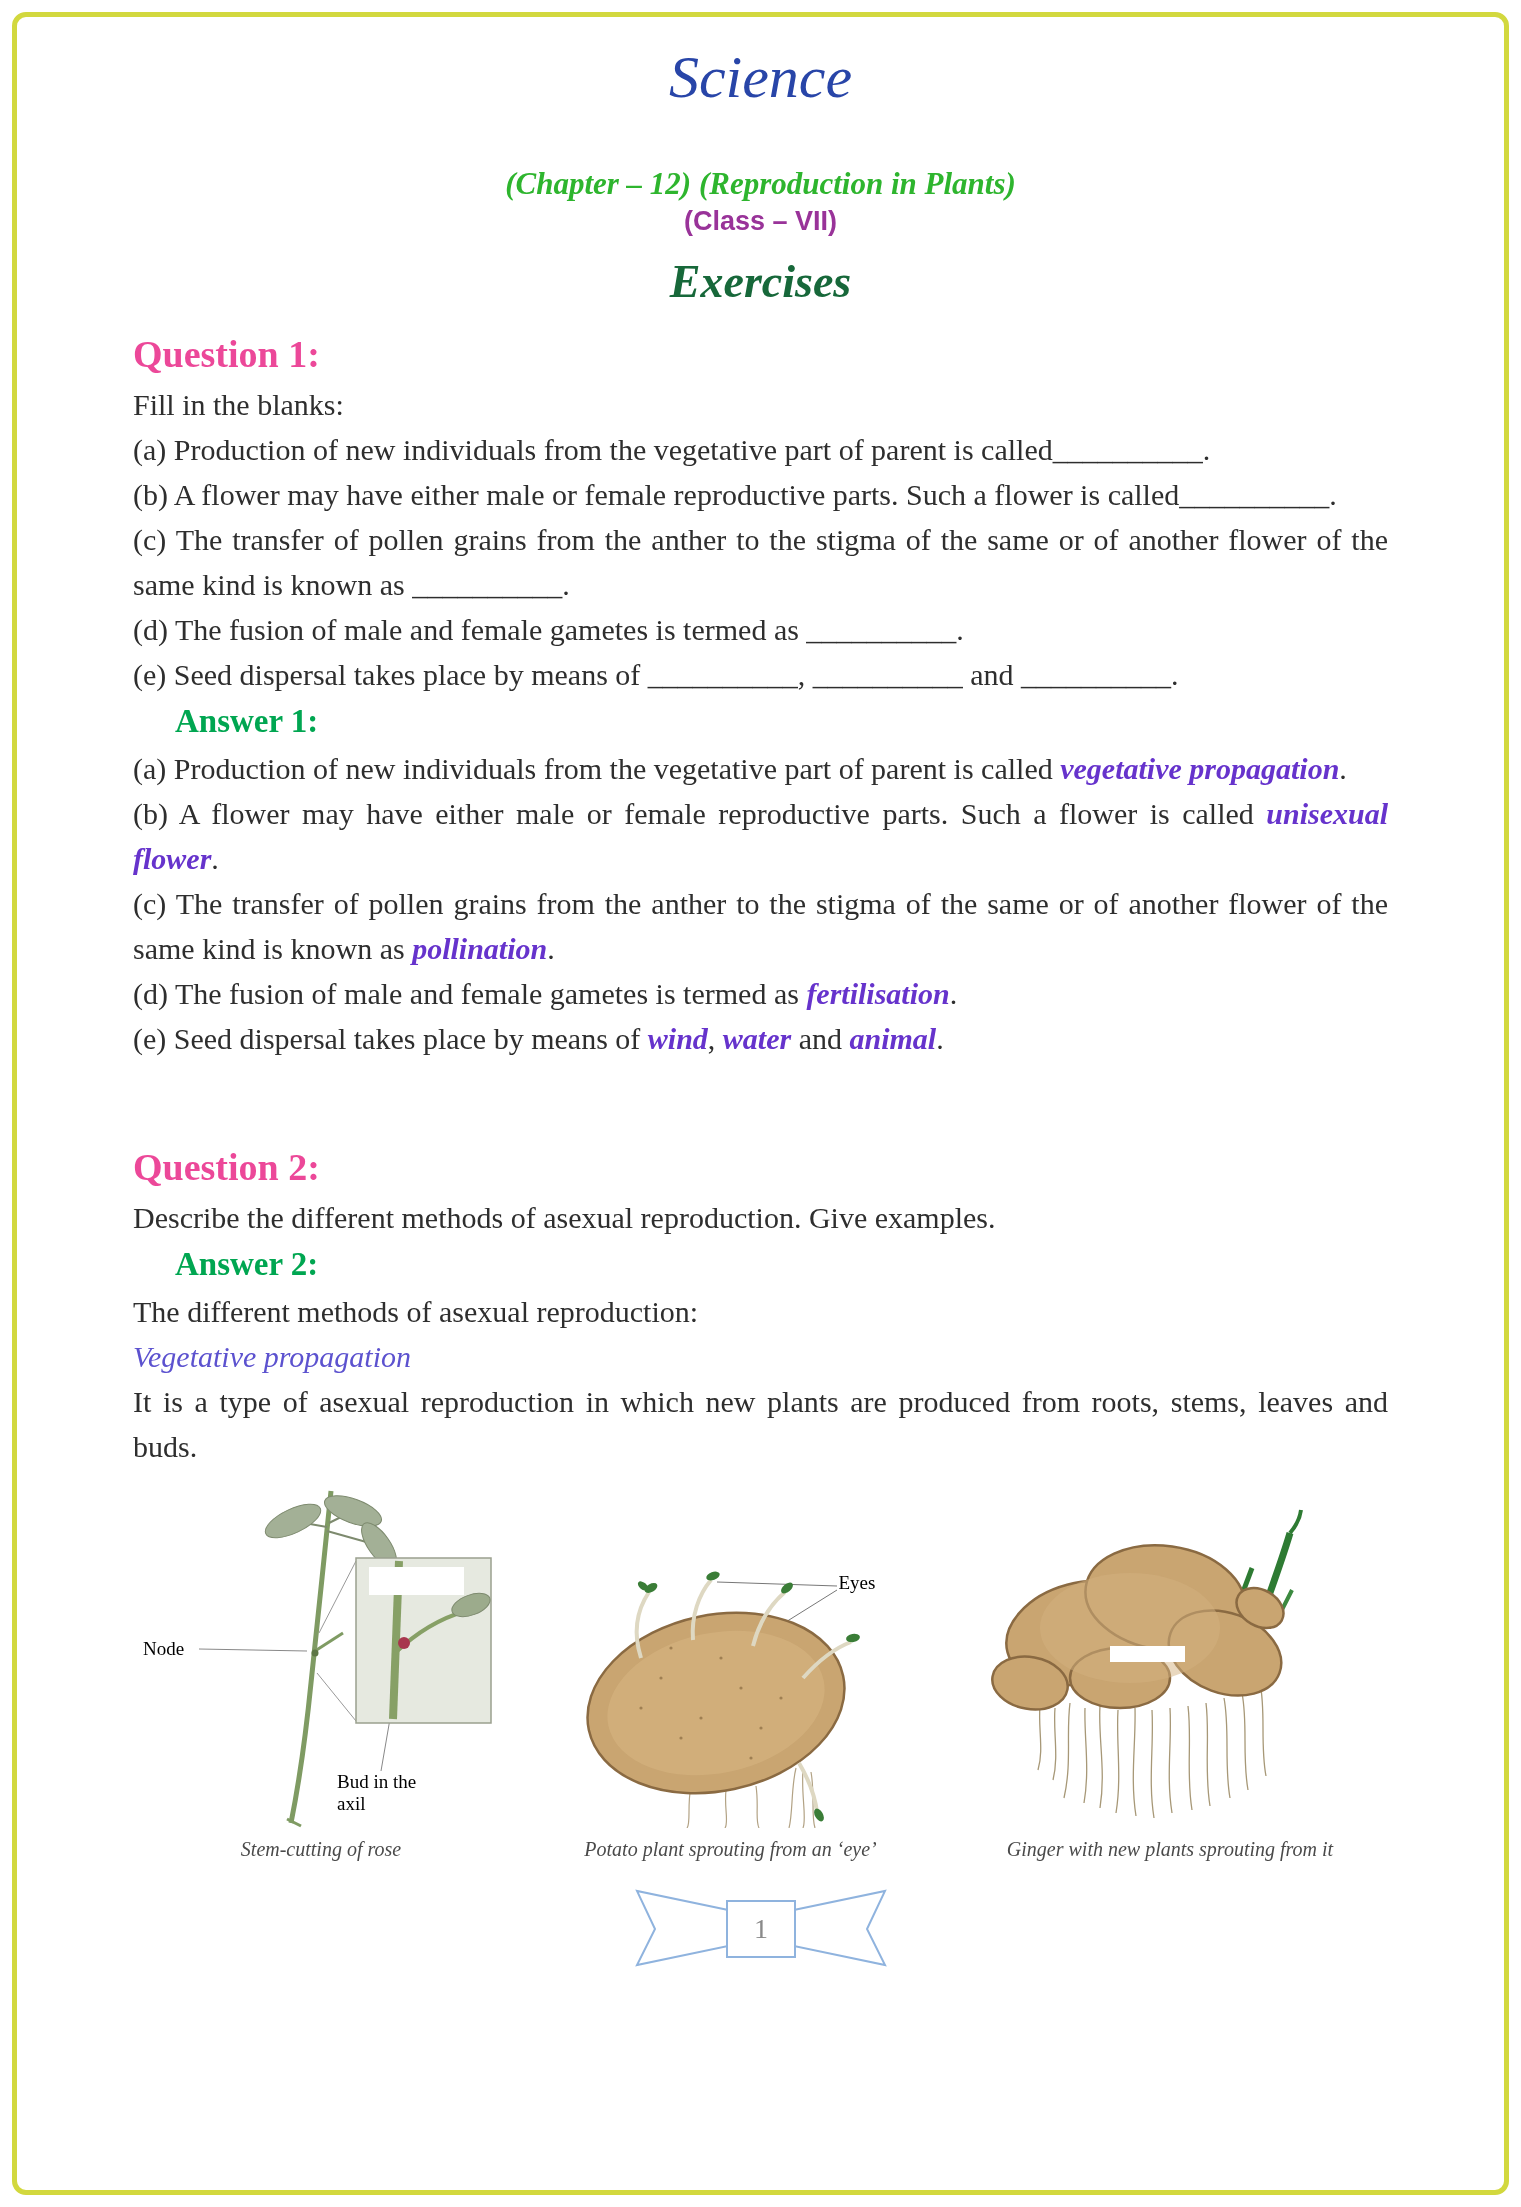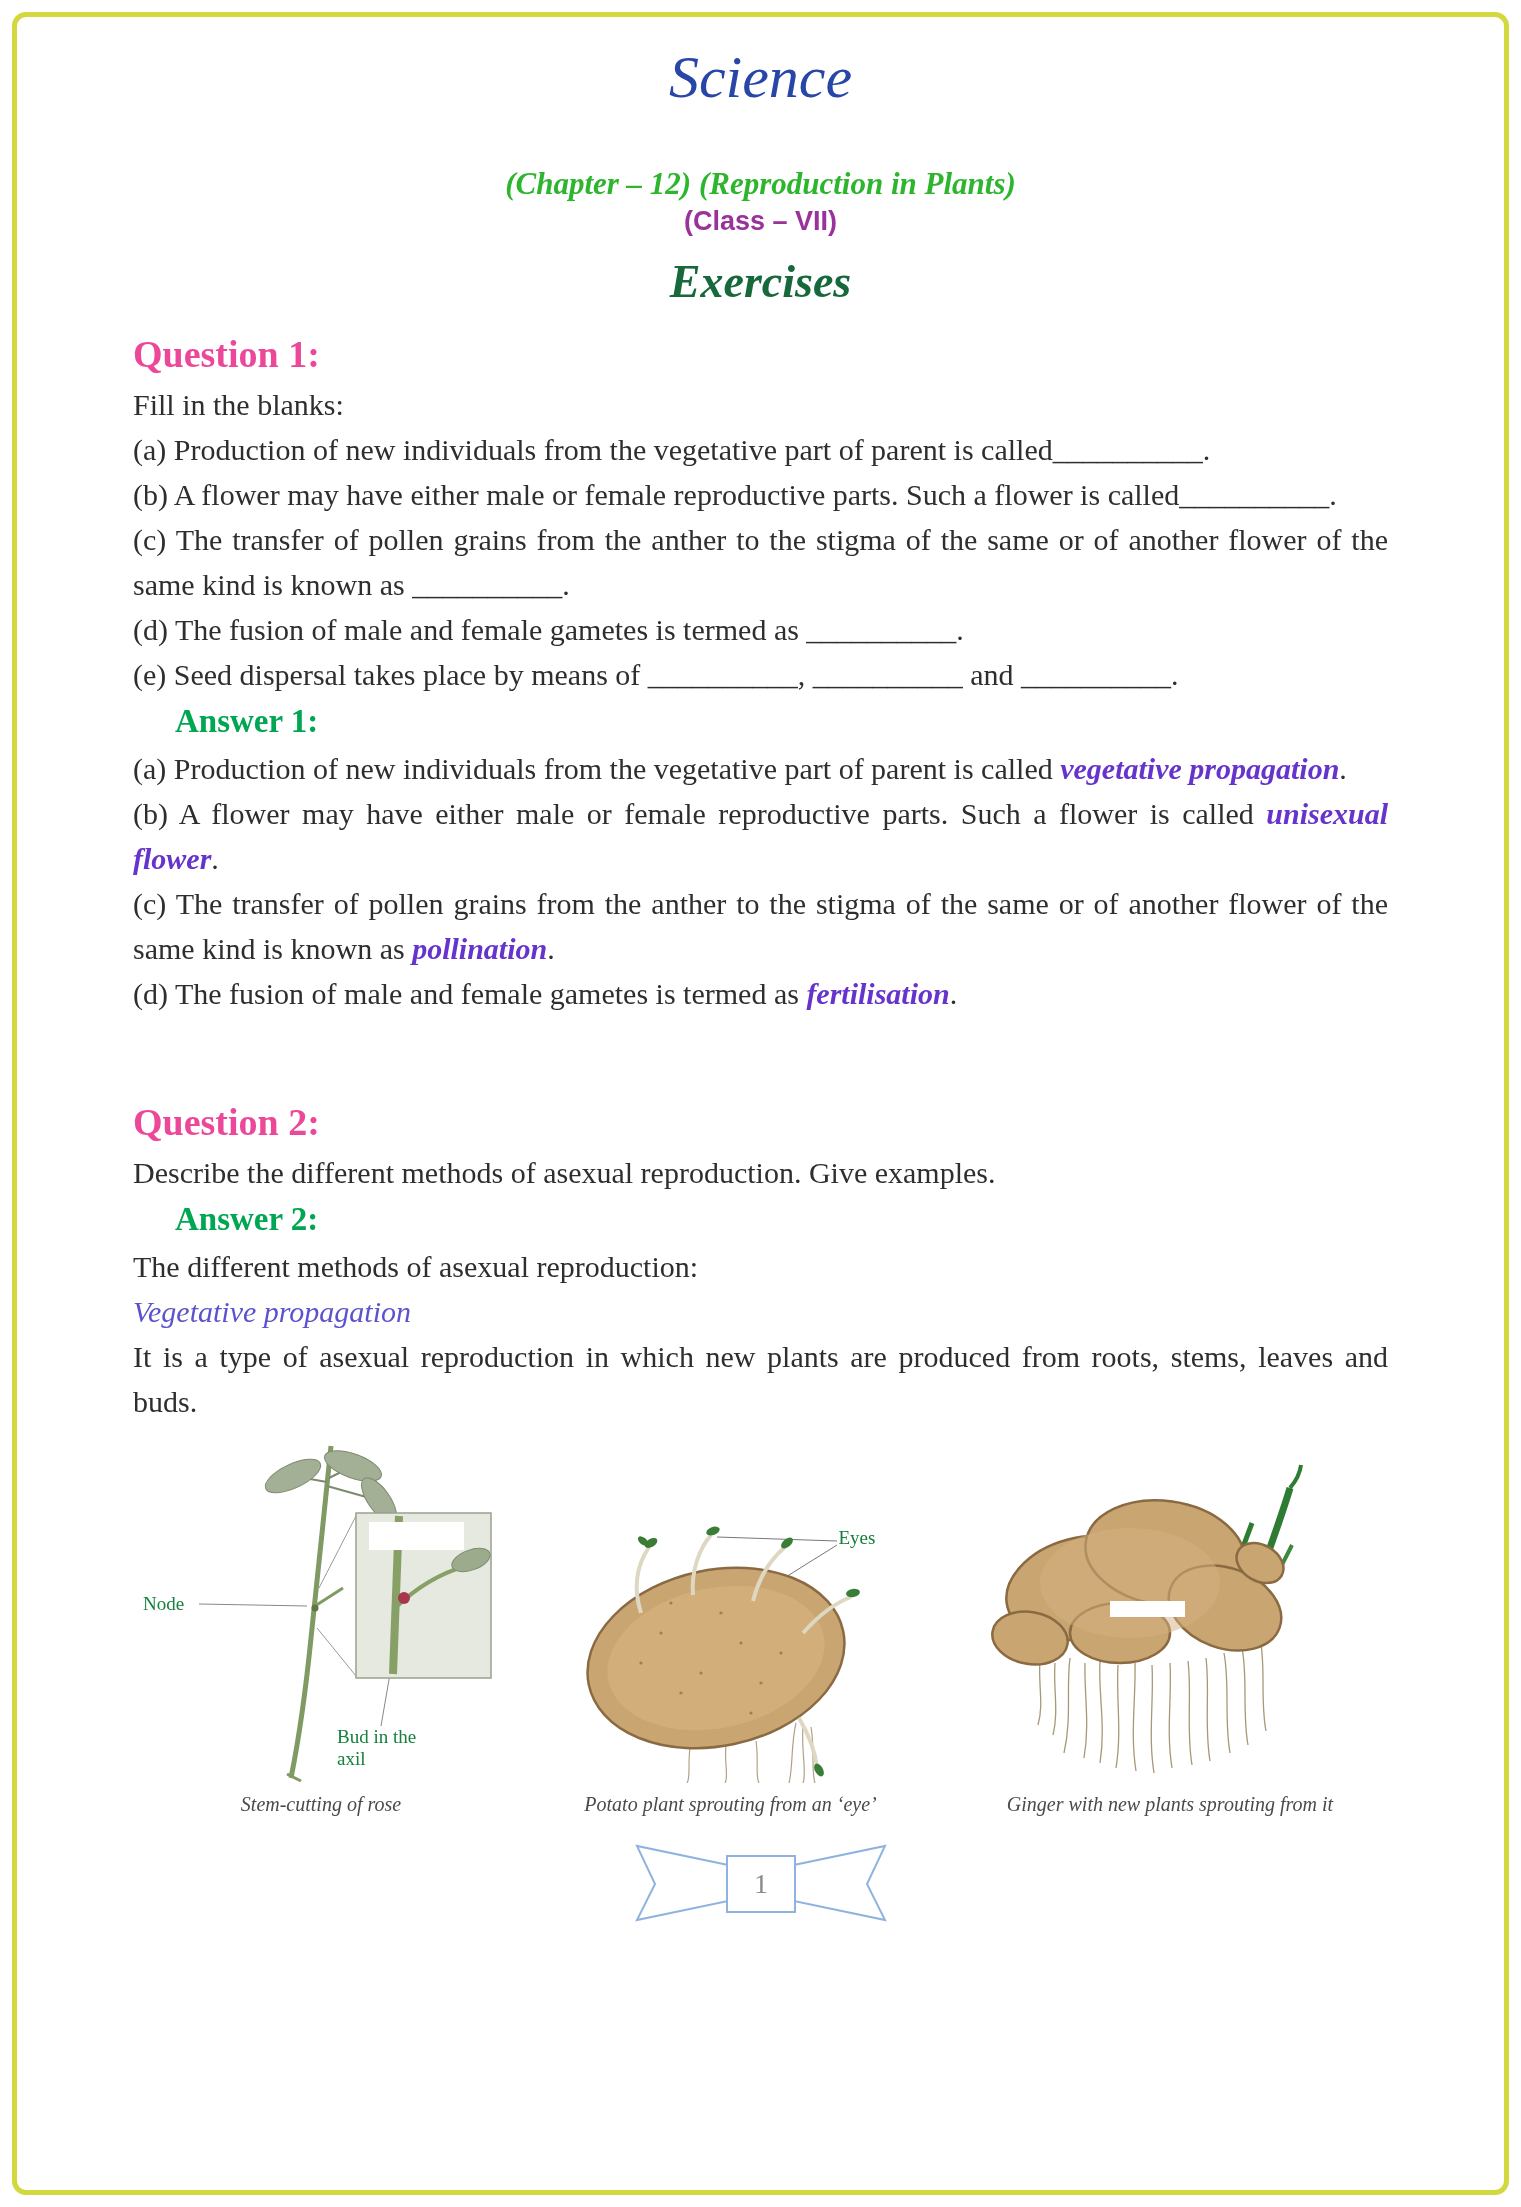--- a/index.html
+++ b/index.html
@@ -27,21 +27,21 @@
   .body  { font-size:30px; color:#2e2e2e; line-height:45px; margin:0; }
   .just  { text-align:justify; }
   .hl    { color:#6633cc; font-weight:bold; font-style:italic; }
   .subhead { font-size:30px; font-style:italic; color:#5c52cf; line-height:45px; margin:0; }
 
   .figures { display:flex; justify-content:space-between; align-items:flex-end;
              margin-top:14px; padding:0 8px; }
   .fig { margin:0; }
   .figbox { position:relative; }
   .figbox svg { display:block; }
-  .figlabel { position:absolute; font-size:19px; color:#15803d; line-height:1.15;
+  .figlabel { position:absolute; font-size:19px; color:#000000; line-height:1.15;
               font-family:"Liberation Serif", serif; }
   .figcap { text-align:center; font-style:italic; font-size:20px; color:#4a4a4a; margin-top:10px; }
 
   .pagenum-wrap { display:flex; justify-content:center; margin-top:24px; }
   .pn { font-size:28px; fill:#8a8a8a; text-anchor:middle; font-family:"Liberation Serif", serif; }
 </style>
 </head>
 <body>
 
 <div class="page">
@@ -59,20 +59,21 @@
       <p class="body just">(b) A flower may have either male or female reproductive parts. Such a flower is called__________.</p>
       <p class="body just">(c) The transfer of pollen grains from the anther to the stigma of the same or of another flower of the same kind is known as __________.</p>
       <p class="body just">(d) The fusion of male and female gametes is termed as __________.</p>
       <p class="body just">(e) Seed dispersal takes place by means of __________, __________ and __________.</p>
 
       <div class="ahead">Answer 1:</div>
       <p class="body just"><span>(a) Production of new individuals from the vegetative part of parent is called </span><span class="hl">vegetative propagation</span><span>.</span></p>
       <p class="body just"><span>(b) A flower may have either male or female reproductive parts. Such a flower is called </span><span class="hl">unisexual flower</span><span>.</span></p>
       <p class="body just"><span>(c) The transfer of pollen grains from the anther to the stigma of the same or of another flower of the same kind is known as </span><span class="hl">pollination</span><span>.</span></p>
       <p class="body just"><span>(d) The fusion of male and female gametes is termed as </span><span class="hl">fertilisation</span><span>.</span></p>
+      <p class="body just"><span>(e) Seed dispersal takes place by means of </span><span class="hl">wind</span><span>, </span><span class="hl">water</span><span> and </span><span class="hl">animal</span><span>.</span></p>
 
       <div class="qhead mt-big">Question 2:</div>
       <p class="body just">Describe the different methods of asexual reproduction. Give examples.</p>
       <div class="ahead">Answer 2:</div>
       <p class="body">The different methods of asexual reproduction:</p>
       <p class="subhead">Vegetative propagation</p>
       <p class="body just">It is a type of asexual reproduction in which new plants are produced from roots, stems, leaves and buds.</p>
 
       <div class="figures">
 

